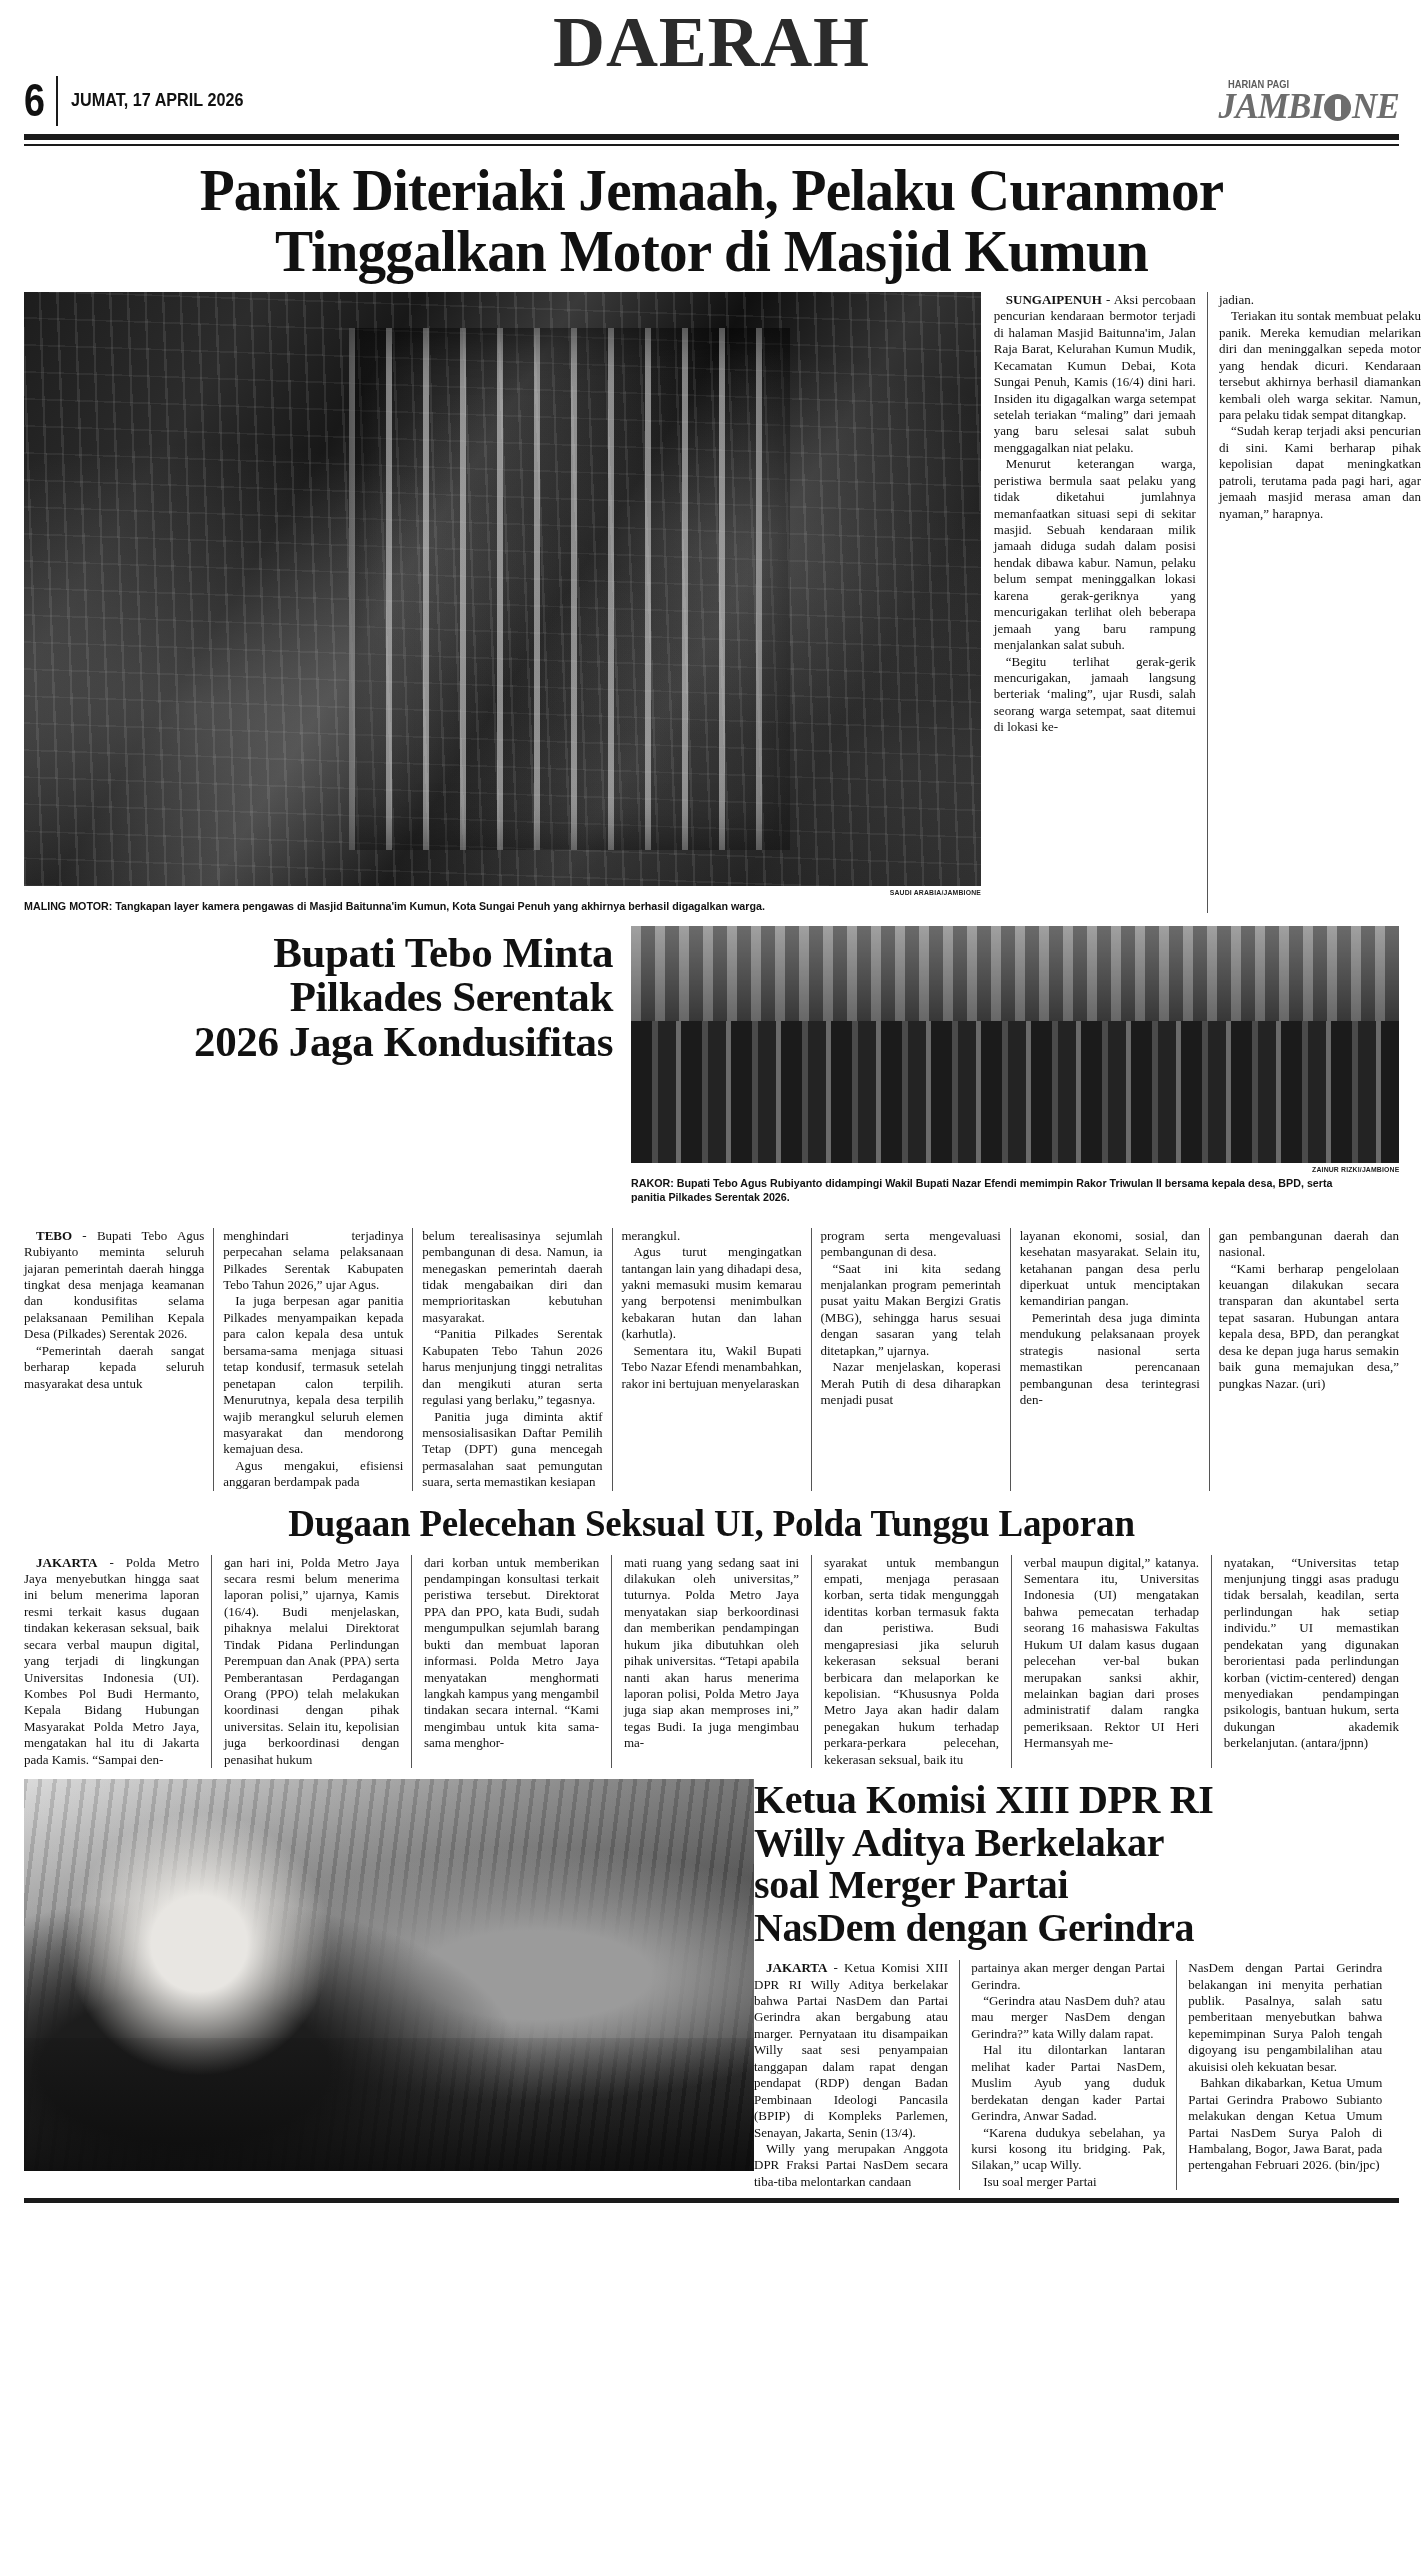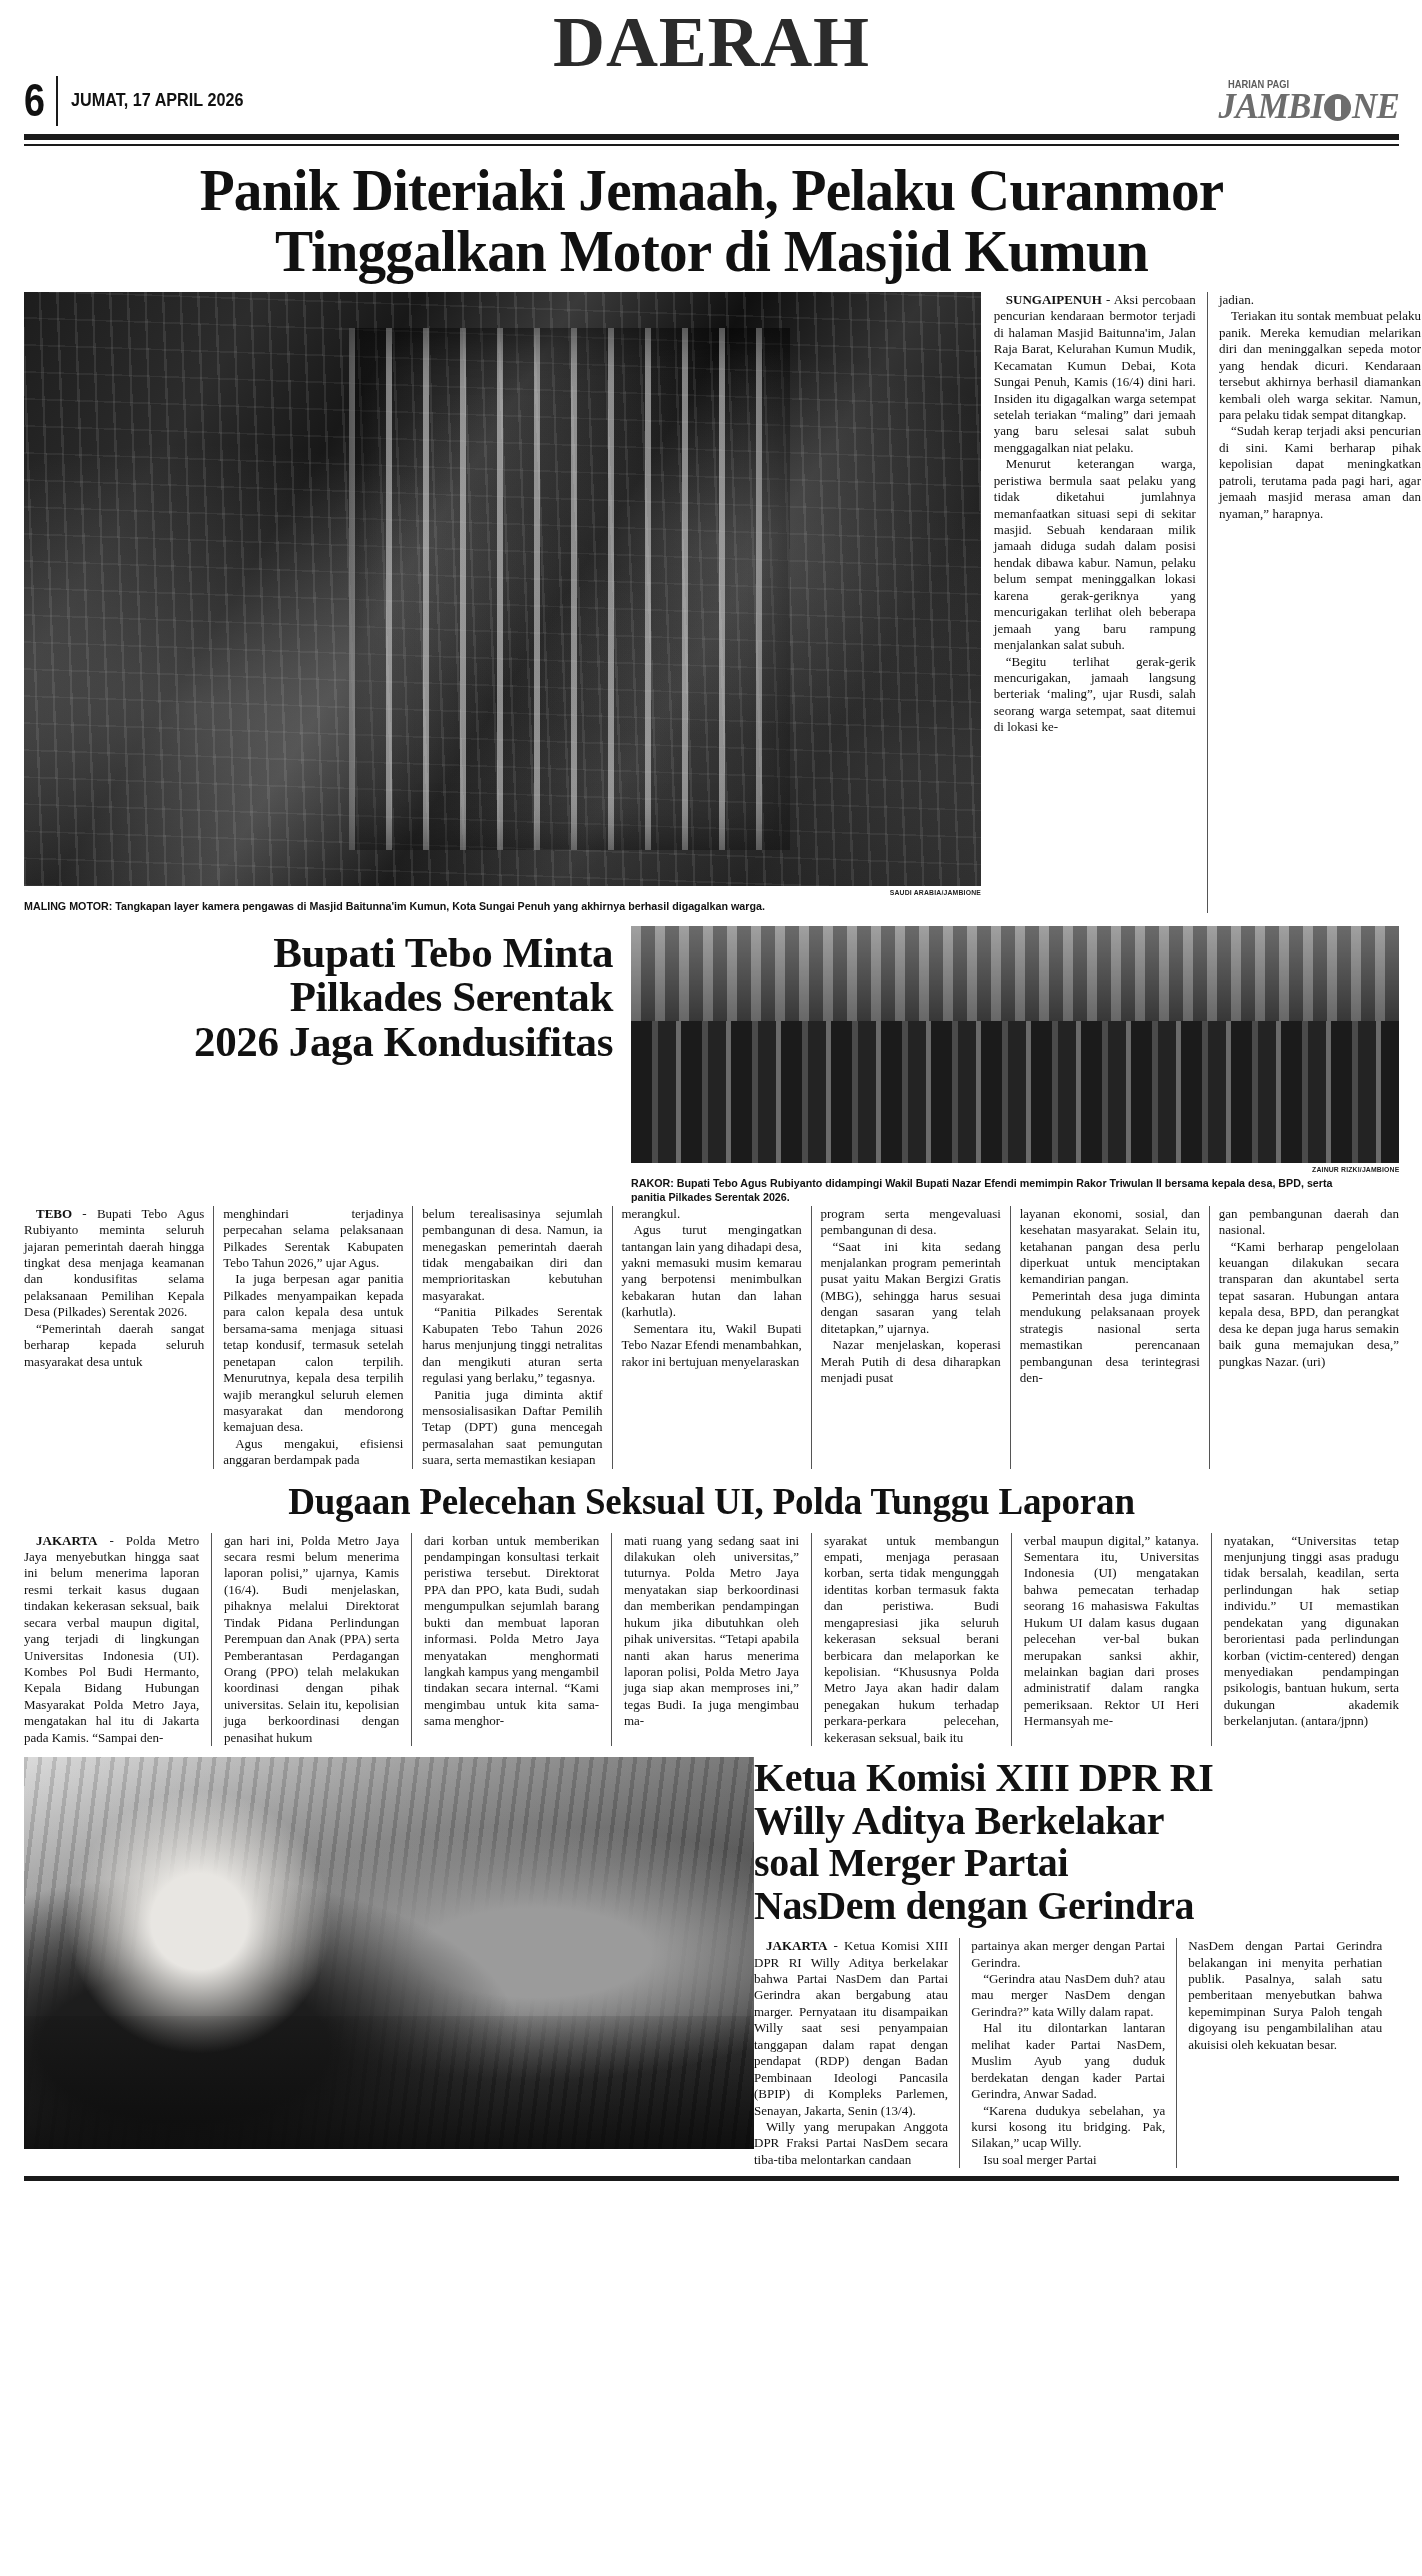--- a/index.html
+++ b/index.html
@@ -216,21 +216,21 @@
     background: repeating-linear-gradient(90deg,
       #1b1b1b 0 21px, #4b4b4b 21px 27px, #232323 27px 45px, #6a6a6a 45px 50px);
   }
   .a2-photo::after {
     content:"";
     position:absolute; left:0; right:0; top:0; height:40%;
     background:
       repeating-linear-gradient(90deg, rgba(255,255,255,.16) 0 9.6px, rgba(0,0,0,.25) 9.6px 24px),
       linear-gradient(180deg,#8e8e8e,#4a4a4a);
   }
-  .a2-body { display: flex; gap: 9px; margin-top: 2px; }
+  .a2-body { display: flex; gap: 9px; margin-top: 24px; }
 
   
   .a3-hl {
     text-align: center;
     font-family: "Liberation Serif", serif;
     font-weight: 700;
     font-size: 37px;
     letter-spacing: -0.2px;
     margin: 11.2px 0 9.6px;
   }
@@ -427,19 +427,20 @@
       <div class="col" style="width:194px">
         <p class="noind">partainya akan merger dengan Partai Gerindra.</p>
         <p>“Gerindra atau NasDem duh? atau mau merger NasDem dengan Gerindra?” kata Willy dalam rapat.</p>
         <p>Hal itu dilontarkan lantaran melihat kader Partai NasDem, Muslim Ayub yang duduk berdekatan dengan kader Partai Gerindra, Anwar Sadad.</p>
         <p>“Karena dudukya sebelahan, ya kursi kosong itu bridging. Pak, Silakan,” ucap Willy.</p>
         <p>Isu soal merger Partai</p>
       </div>
       <div class="vdiv"></div>
       <div class="col" style="width:194px">
         <p class="noind">NasDem dengan Partai Gerindra belakangan ini menyita perhatian publik. Pasalnya, salah satu pemberitaan menyebutkan bahwa kepemimpinan Surya Paloh tengah digoyang isu pengambilalihan atau akuisisi oleh kekuatan besar.</p>
+        <p>Bahkan dikabarkan, Ketua Umum Partai Gerindra Prabowo Subianto melakukan dengan Ketua Umum Partai NasDem Surya Paloh di Hambalang, Bogor, Jawa Barat, pada pertengahan Februari 2026. (bin/jpc)</p>
       </div>
     </div>
   </div>
 </div>
 
 <div class="bottom-rule"></div>
 
 
 </body></html>

